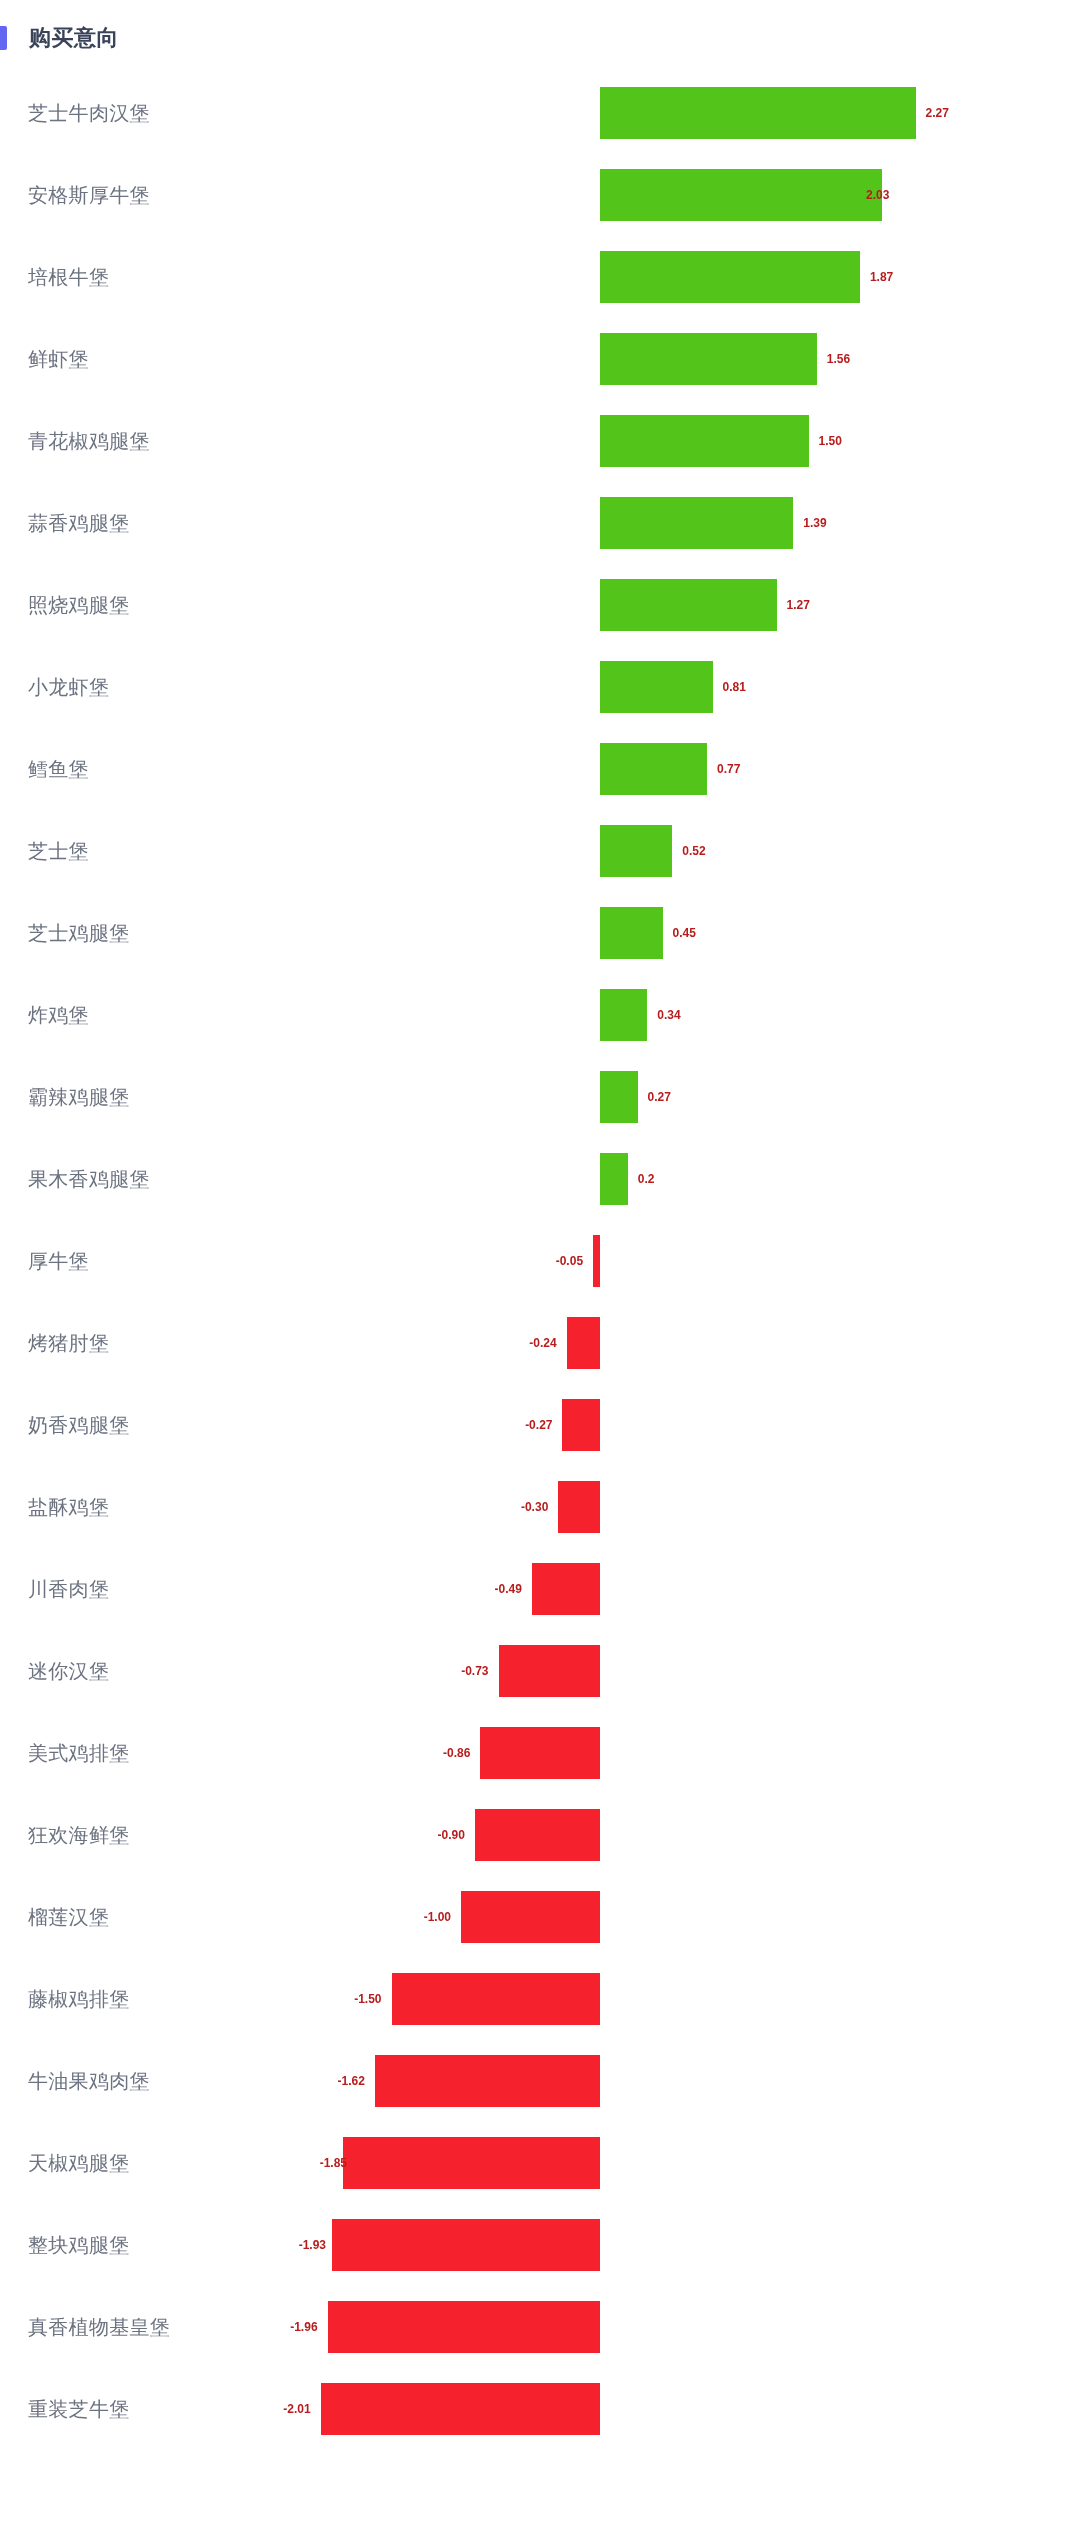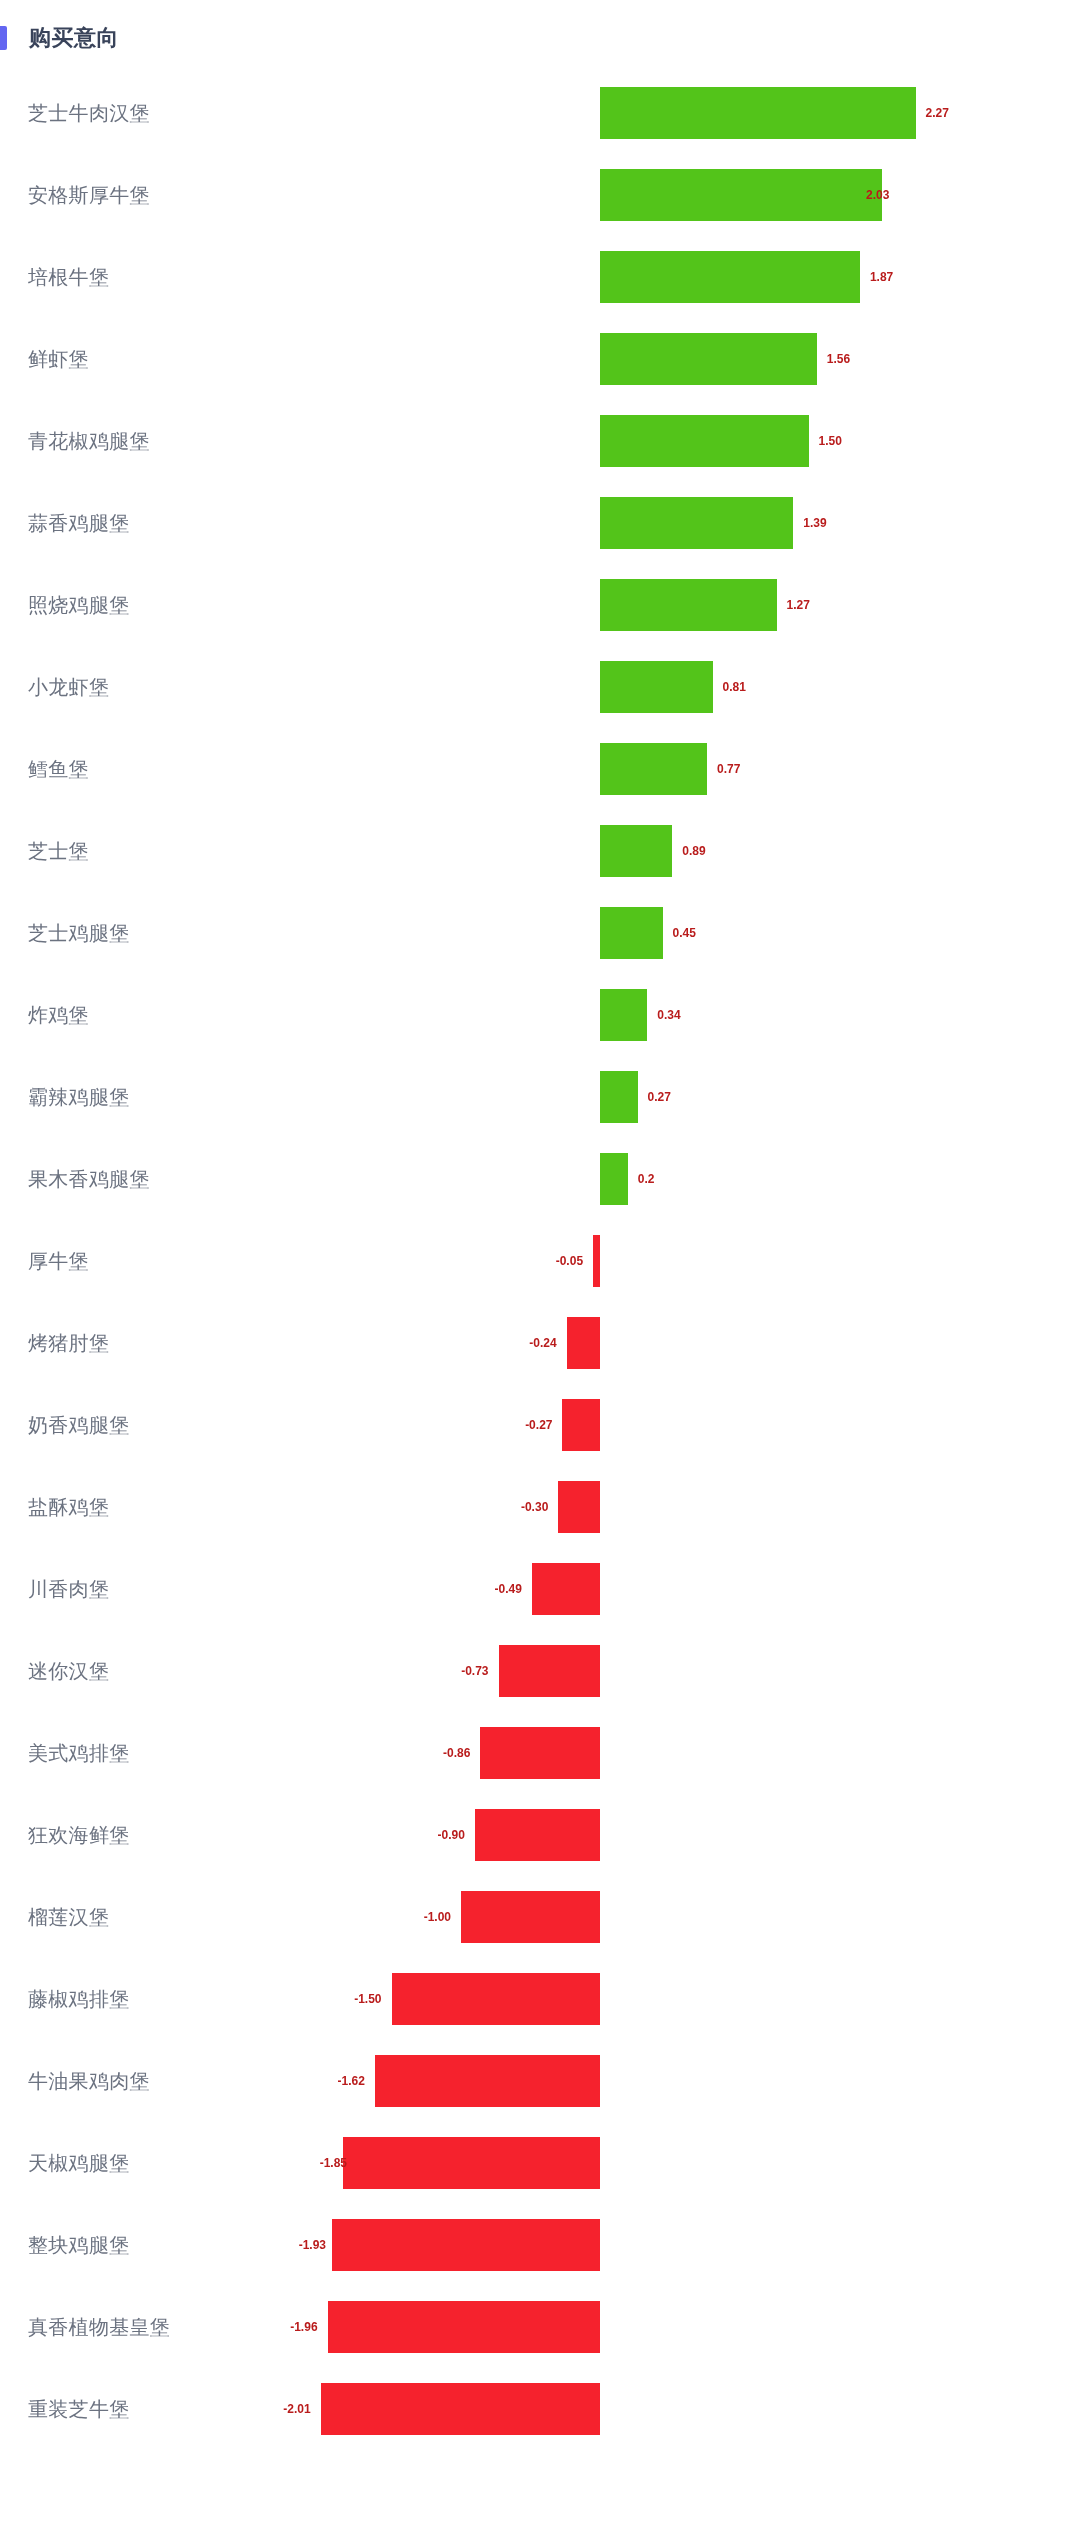--- a/index.html
+++ b/index.html
@@ -134,21 +134,21 @@
         <div class="val-label" style="left: 722.59px;">0.81</div>
       </div>
       <div class="row" style="height: 82px;">
         <div class="cat-label">鳕鱼堡</div>
         <div class="bar pos" style="height: 52px; width: 107.03px; left: 600px;"></div>
         <div class="val-label" style="left: 717.03px;">0.77</div>
       </div>
       <div class="row" style="height: 82px;">
         <div class="cat-label">芝士堡</div>
         <div class="bar pos" style="height: 52px; width: 72.28px; left: 600px;"></div>
-        <div class="val-label" style="left: 682.28px;">0.89</div>
+        <div class="val-label" style="left: 682.28px;">0.52</div>
       </div>
       <div class="row" style="height: 82px;">
         <div class="cat-label">芝士鸡腿堡</div>
         <div class="bar pos" style="height: 52px; width: 62.55px; left: 600px;"></div>
         <div class="val-label" style="left: 672.55px;">0.45</div>
       </div>
       <div class="row" style="height: 82px;">
         <div class="cat-label">炸鸡堡</div>
         <div class="bar pos" style="height: 52px; width: 47.26px; left: 600px;"></div>
         <div class="val-label" style="left: 657.26px;">0.34</div>

